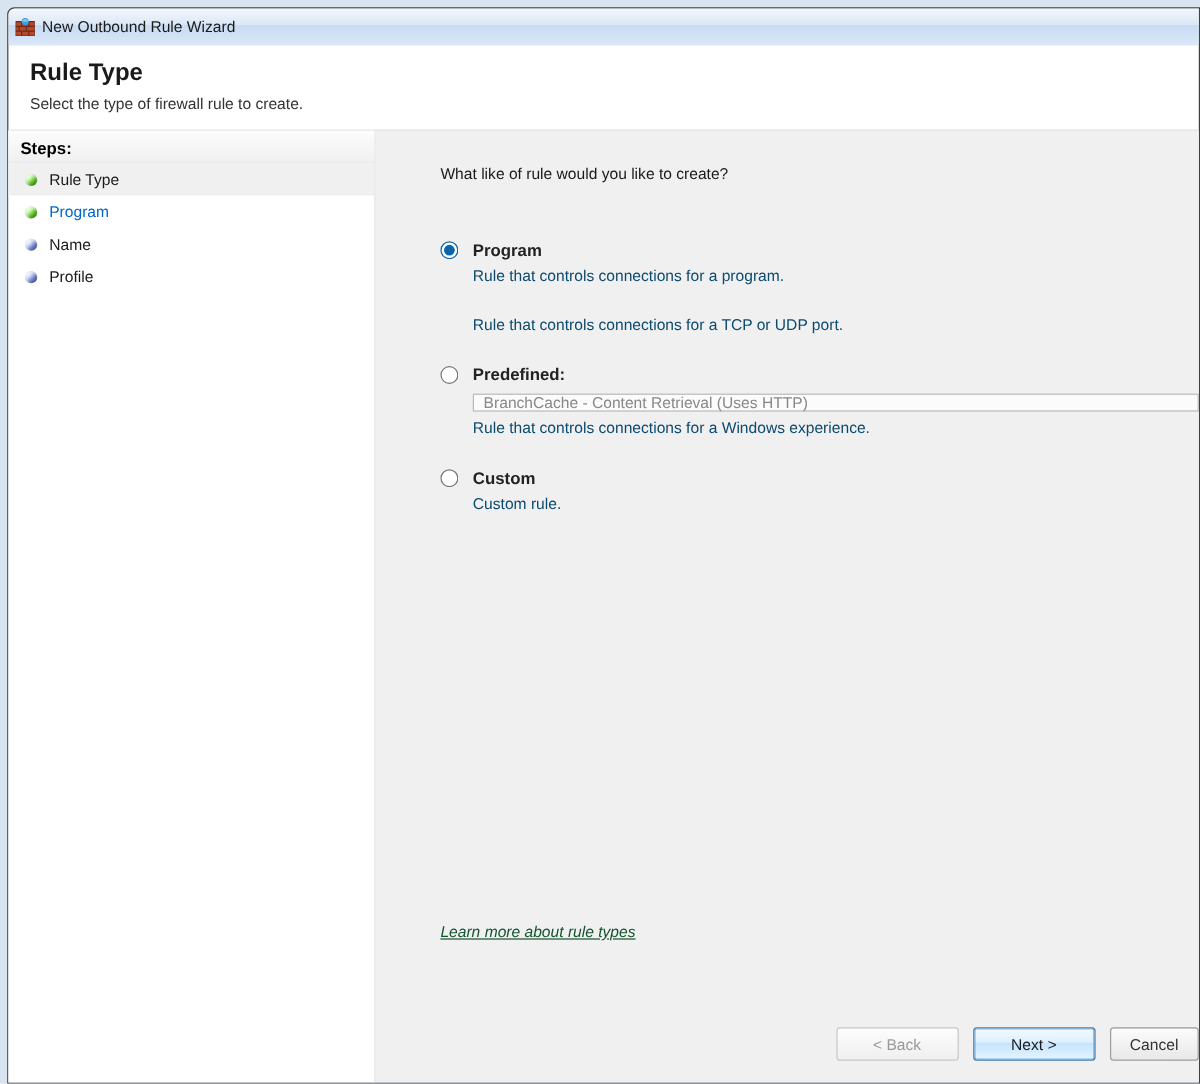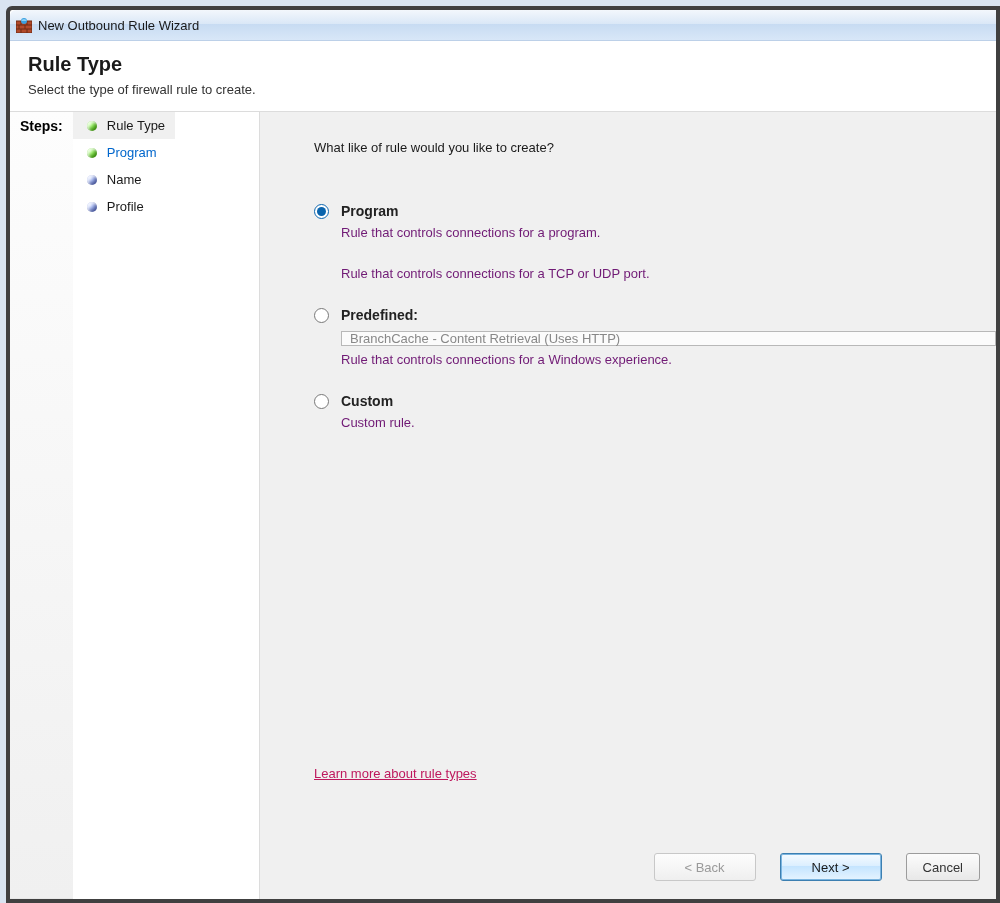--- a/index.html
+++ b/index.html
@@ -7,21 +7,21 @@
     font-family:"Segoe UI",Tahoma,sans-serif;
     font-size:13px;
     background:#d9e4f1;
     color:#000;
     overflow:hidden;
   }
   .window{
     position:absolute;
     top:6px; left:6px; right:0; bottom:0;
     background:#fff;
-    border:4px solid #404040;
+    border:1px solid #404040;
     box-shadow:0 0 0 1px #fff inset;
     display:flex;
     flex-direction:column;
     border-top-left-radius:6px;
   }
   
   .titlebar{
     height:30px;
     background:linear-gradient(to bottom,#f3f7fc 0%,#dbe8f7 45%,#c7dbf2 46%,#d8e7f8 100%);
     border-bottom:1px solid #bcd0e8;
@@ -54,25 +54,26 @@
     color:#333;
   }
   
   .body{
     flex:1;
     display:flex;
     min-height:0;
   }
   
   .sidebar{
-    width:250px;
+    width:306px;
     background:#fff;
     border-right:1px solid #dcdcdc;
     box-sizing:border-box;
     display:flex;
+    flex-direction:column;
   }
   .sidebar .steps-label{
     font-weight:700;
     font-size:14px;
     padding:6px 10px 4px 10px;
     background:linear-gradient(to bottom,#fdfdfd,#f0f0f0);
     border-bottom:1px solid #e8e8e8;
   }
   .step-list{
     list-style:none;margin:0;padding:0;
@@ -118,21 +119,21 @@
     display:flex;align-items:center;
   }
   .option input[type=radio]{
     width:15px;height:15px;margin:0 12px 0 0;
     accent-color:#0a64ad;
   }
   .option .opt-label{
     font-weight:700;font-size:14px;color:#222;
   }
   .option .opt-desc{
-    margin:6px 0 0 27px;font-size:13px;color:#701a75;
+    margin:6px 0 0 27px;font-size:13px;color:#0c4a6e;
   }
   .predef-select{
     margin:8px 0 4px 27px;
   }
   .predef-select .combo{
     border:1px solid #b8b8b8;
     background:#fff;
     height:15px;
     display:flex;align-items:center;
     color:#777;
@@ -144,29 +145,29 @@
   .predef-select .combo[disabled]{
     background:#fbfbfb;color:#888;
   }
   .learn-link{
     position:absolute;
     bottom:118px;
     left:54px;
     font-size:13px;
   }
   .learn-link a{
-    color:#be185d;text-decoration:underline;cursor:pointer;
+    color:#14532d;text-decoration:underline;cursor:pointer;font-style:italic;
   }
   
   .footer{
     position:absolute;
     bottom:18px; right:0;
     display:flex;
-    gap:24px;
-    padding-right:16px;
+    gap:12px;
+    padding-right:0;
   }
   .btn{
     min-width:102px;height:28px;
     border:1px solid #9c9c9c;
     background:linear-gradient(to bottom,#fcfcfc,#e8e8e8);
     border-radius:3px;
     font-family:inherit;font-size:13px;color:#333;
     cursor:pointer;
     padding:0 16px;
   }

